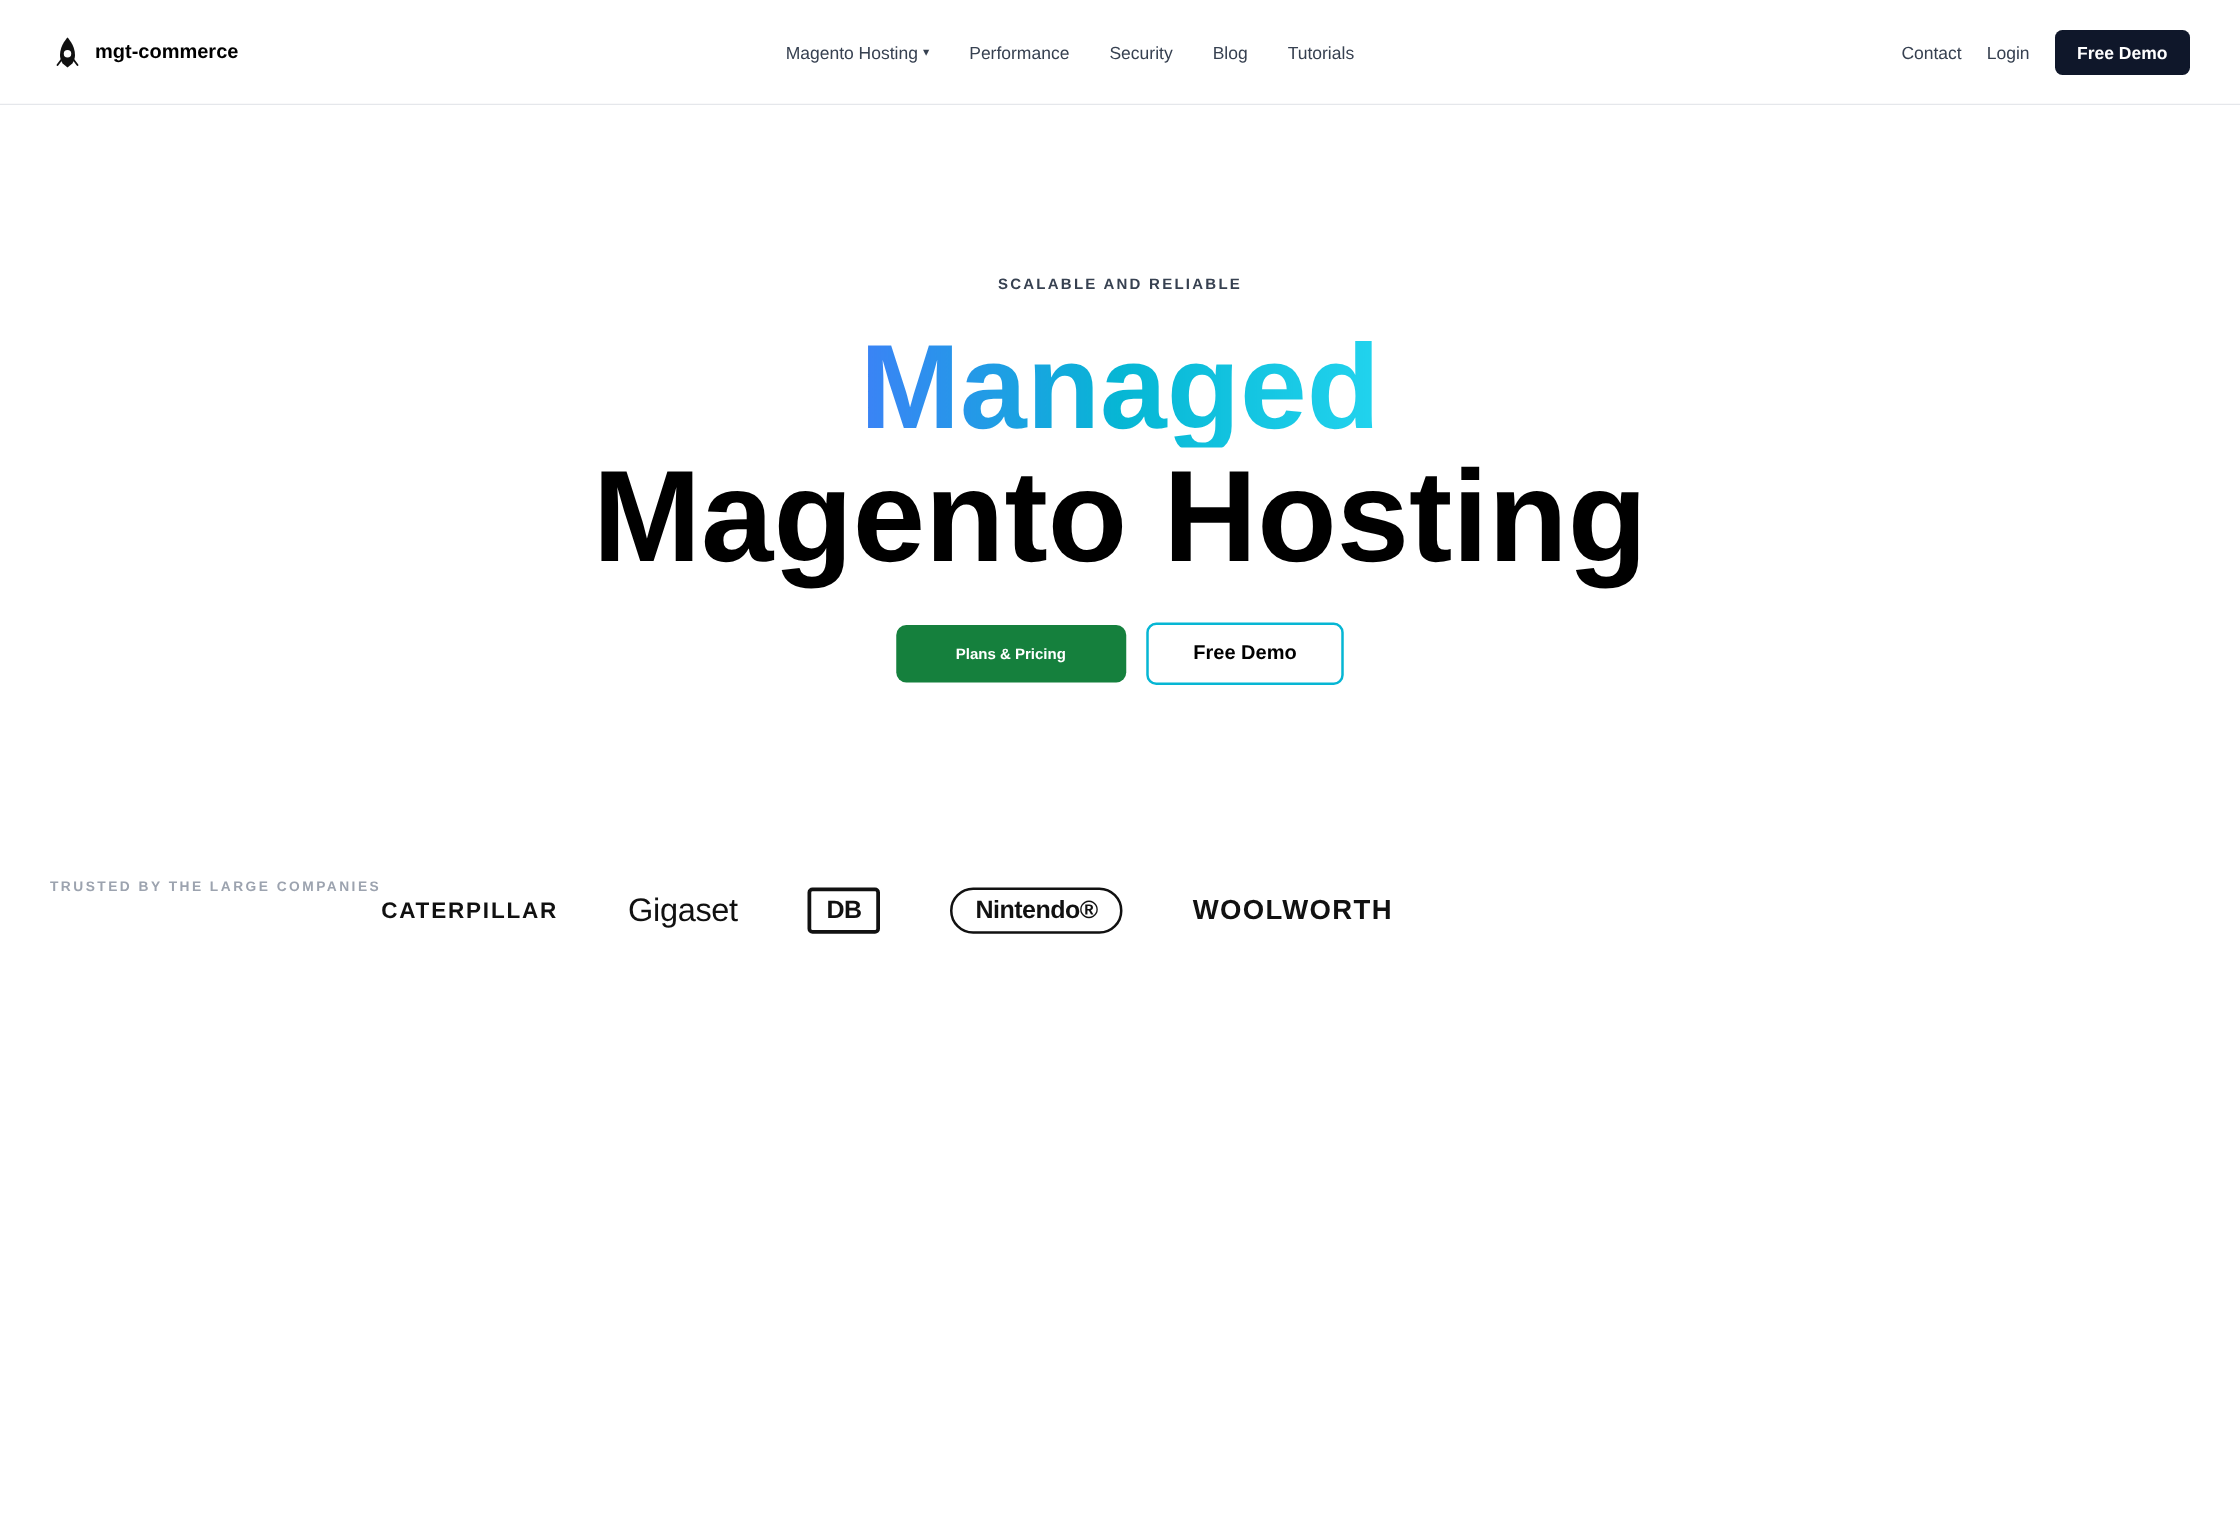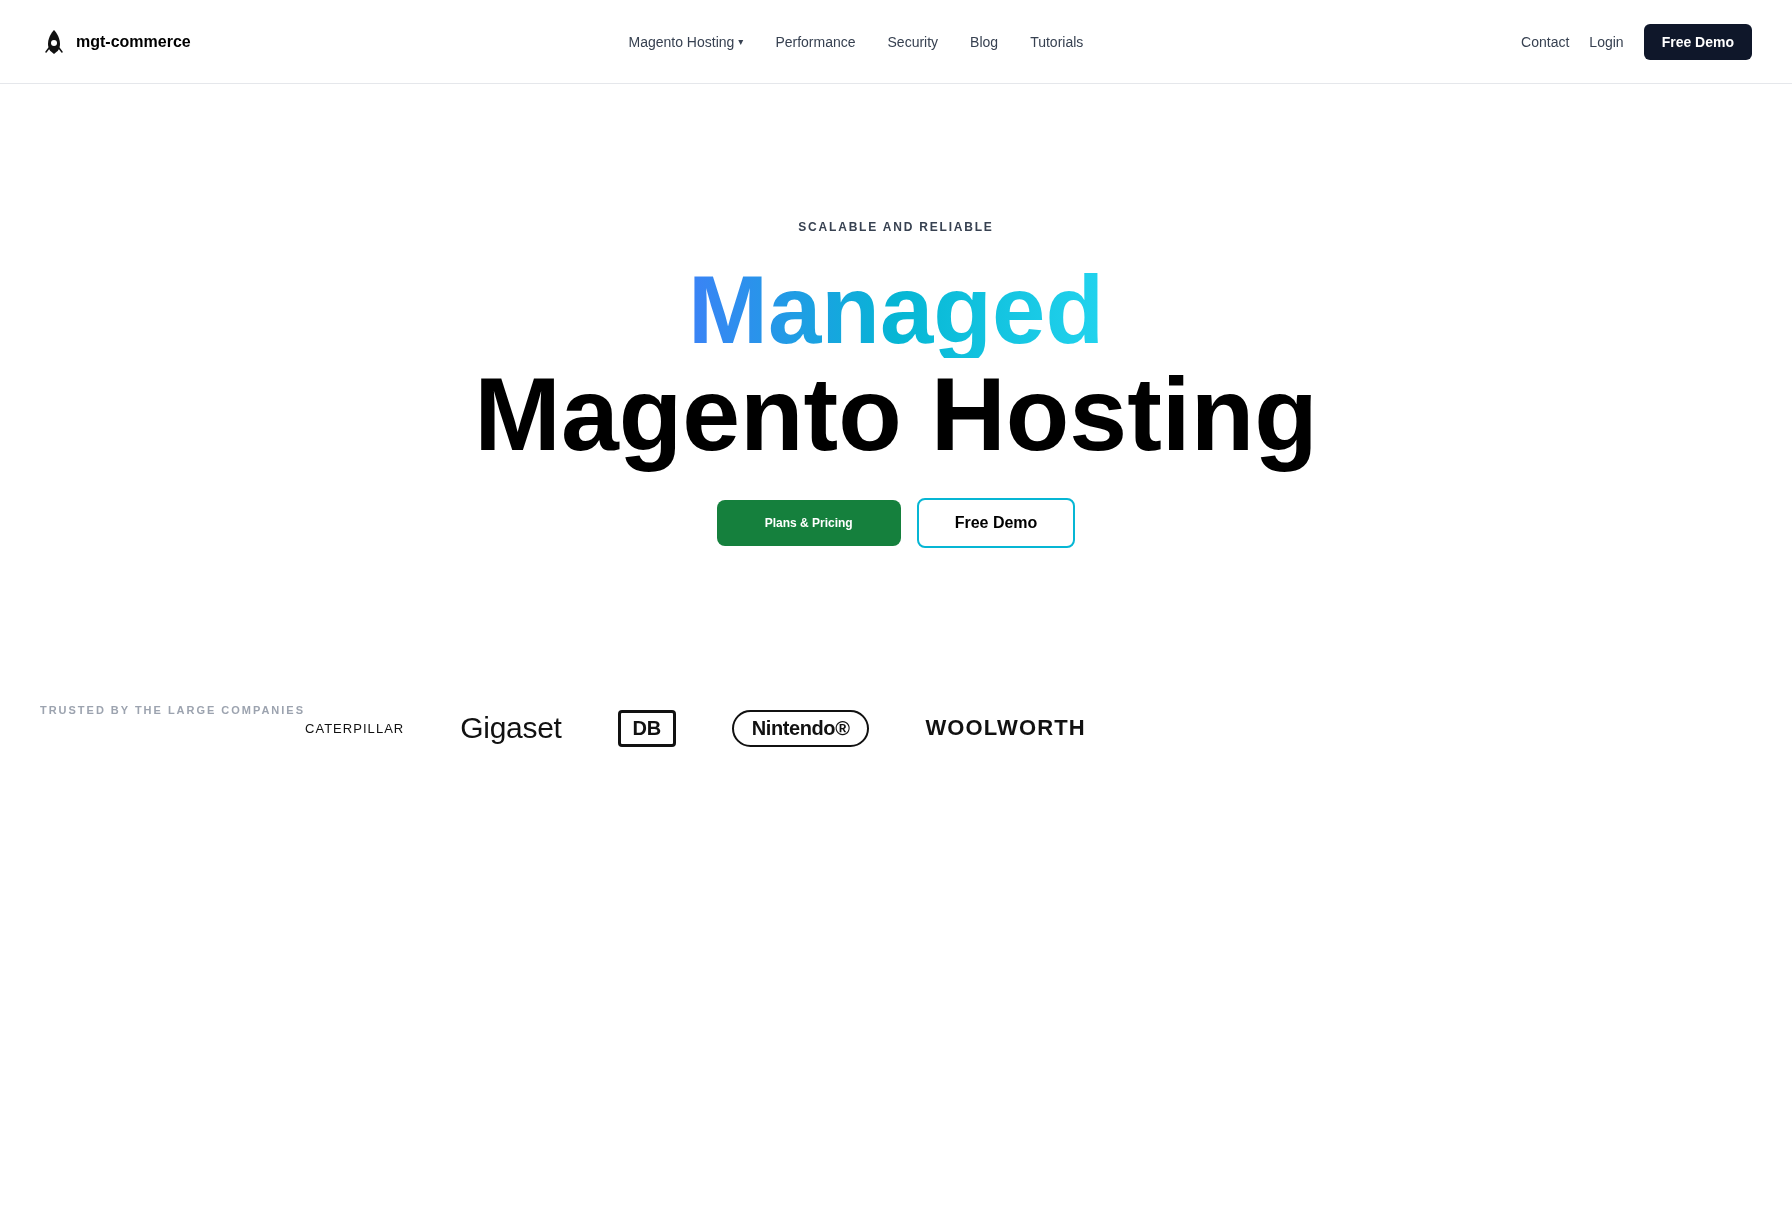--- a/index.html
+++ b/index.html
@@ -59,31 +59,31 @@
     .trusted {
       display: flex; align-items: center;
       padding: 40px 40px 60px;
     }
     .trusted-label {
       font-size: 11px; font-weight: 700; letter-spacing: 0.18em; color: #9ca3af;
       text-transform: uppercase; margin-bottom: 36px;
     }
     .trusted-logos { display: flex; align-items: center; justify-content: center; gap: 56px; flex-wrap: wrap; }
     .brand-logo { font-size: 22px; font-weight: 900; color: #111; letter-spacing: -0.02em; }
-    .brand-logo-gigaset { font-size: 30px; font-weight: 400; letter-spacing: -0.01em; }
+    .brand-logo-gigaset { font-size: 26px; font-weight: 400; letter-spacing: -0.01em; }
     .brand-logo-db {
       font-size: 20px; font-weight: 900; border: 3px solid #111;
       border-radius: 4px; padding: 4px 12px;
     }
     .brand-logo-nintendo {
       font-size: 20px; font-weight: 700; border: 2.5px solid #111;
       border-radius: 50px; padding: 5px 18px;
     }
     .brand-logo-woolworth { font-size: 22px; font-weight: 900; letter-spacing: 0.05em; }
-    .brand-logo-caterpillar { font-size: 13px; font-weight: 400; letter-spacing: 0.08em; text-transform: uppercase; }
+    .brand-logo-caterpillar { font-size: 18px; font-weight: 700; letter-spacing: 0.08em; text-transform: uppercase; }
 
     
     .chevron-icon { display: inline-block; font-size: 10px; }
   </style>
 </head>
 <body>
 
 <nav>
   <a class="nav-logo" href="#">
     <svg viewBox="0 0 28 28" fill="none" xmlns="http://www.w3.org/2000/svg">

